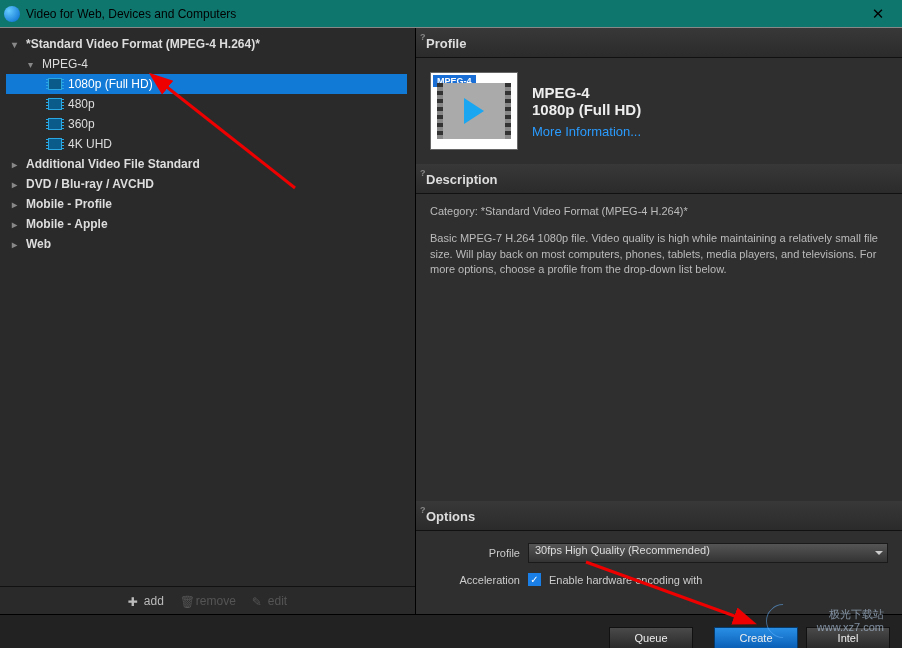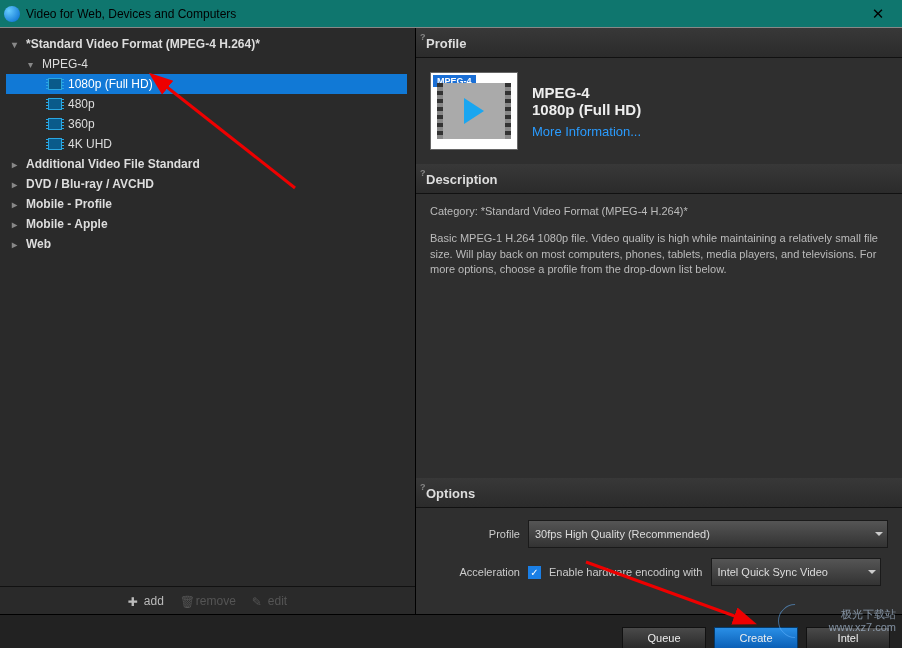--- a/index.html
+++ b/index.html
@@ -44,33 +44,33 @@
 .profile-title { font-size: 15px; font-weight: bold; color: #eee; }
 .profile-sub { font-size: 15px; font-weight: bold; color: #eee; }
 .profile-link { font-size: 13px; color: #2a9cff; cursor: pointer; margin-top: 6px; }
 
 .desc-body { padding: 10px 14px; font-size: 11px; color: #bbb; line-height: 1.4; flex: 1; overflow-y: auto; }
 .desc-body p { margin-bottom: 12px; }
 
 .options-body { padding: 12px 14px 18px 14px; font-size: 12px; color: #ccc; }
 .opt-row { display: flex; align-items: center; margin-bottom: 10px; gap: 8px; }
 .opt-label { width: 90px; text-align: right; font-size: 11px; }
-.select { flex: 1; height: 28px; background: linear-gradient(#555, #333); border: 1px solid #1a1a1a; color: #ddd; font-size: 11px; padding: 0 18px 0 6px; display: flex; align-items: center; position: relative; cursor: pointer; }
+.select { flex: 1; height: 20px; background: linear-gradient(#555, #333); border: 1px solid #1a1a1a; color: #ddd; font-size: 11px; padding: 0 18px 0 6px; display: flex; position: relative; cursor: pointer; }
 .select .caret { position: absolute; right: 4px; top: 50%; transform: translateY(-50%); border-top: 4px solid #ccc; border-left: 4px solid transparent; border-right: 4px solid transparent; }
 .select.small { flex: 0 0 170px; }
 .checkbox { width: 13px; height: 13px; background: #1a7fe6; display: flex; align-items: center; justify-content: center; color: #fff; font-size: 10px; cursor: pointer; }
 
 .footer { height: 46px; background: #222; display: flex; align-items: center; justify-content: flex-end; gap: 8px; padding: 0 12px; border-top: 1px solid #000; }
 .btn { width: 84px; height: 22px; background: linear-gradient(#4a4a4a, #2a2a2a); border: 1px solid #111; color: #eee; font-size: 11px; display: flex; align-items: center; justify-content: center; cursor: pointer; }
-.btn.primary { background: linear-gradient(#2a8fe6, #0a5fb6); border: 1px solid #053a6a; }
+.btn.primary { background: linear-gradient(#2a8fe6, #0a5fb6); border: 1px solid #053a6a; margin-left: 13px; }
 
 .arrow-annot { position: absolute; pointer-events: none; }
 .arrow-annot svg { overflow: visible; }
 
-.watermark { position: absolute; right: 6px; bottom: 14px; font-size: 11px; color: rgba(200,225,255,.55); text-align: right; line-height: 1.2; pointer-events: none; }
+.watermark { position: absolute; right: 18px; bottom: 14px; font-size: 11px; color: rgba(200,225,255,.55); text-align: right; line-height: 1.2; pointer-events: none; }
 .watermark .wgl { width: 34px; height: 34px; border: 1px solid rgba(100,180,255,.5); border-radius: 50%; position: absolute; right: 84px; bottom: -4px; border-top-color: transparent; border-right-color: transparent; transform: rotate(45deg); }
 </style>
 </head>
 <body>
 
 <div class="titlebar">
   <span class="app-icon"></span>
   <span class="titlebar-text">Video for Web, Devices and Computers</span>
   <div class="close-btn">✕</div>
 </div>
@@ -151,40 +151,36 @@
       <div class="profile-info">
         <div class="profile-title">MPEG-4</div>
         <div class="profile-sub">1080p (Full HD)</div>
         <div class="profile-link">More Information...</div>
       </div>
     </div>
 
     <div class="section-head"><span class="q">?</span><span>Description</span></div>
     <div class="desc-body">
       <p>Category: *Standard Video Format (MPEG-4 H.264)*</p>
-      <p>Basic MPEG-1 H.264 1080p file. Video quality is high while maintaining a relatively small file size. Will play back on most computers, phones, tablets, media players, and televisions. For more options, choose a profile from the drop-down list below.</p>
+      <p>Basic MPEG-7 H.264 1080p file. Video quality is high while maintaining a relatively small file size. Will play back on most computers, phones, tablets, media players, and televisions. For more options, choose a profile from the drop-down list below.</p>
     </div>
 
     <div class="section-head"><span class="q">?</span><span>Options</span></div>
     <div class="options-body">
       <div class="opt-row">
         <div class="opt-label">Profile</div>
         <div class="select">
             <span>30fps High Quality (Recommended)</span>
             <span class="caret"></span>
           </div>
       </div>
       <div class="opt-row">
         <div class="opt-label">Acceleration</div>
         <div class="checkbox">✓</div>
         <span style="font-size:11px">Enable hardware encoding with</span>
-        <div class="select small">
-            <span>Intel Quick Sync Video</span>
-            <span class="caret"></span>
-          </div>
       </div>
     </div>
   </div>
 </div>
 
 <div class="footer">
   <div class="btn">Queue</div>
   <div class="btn primary">Create</div>
   <div class="btn">Intel</div>
 </div>

